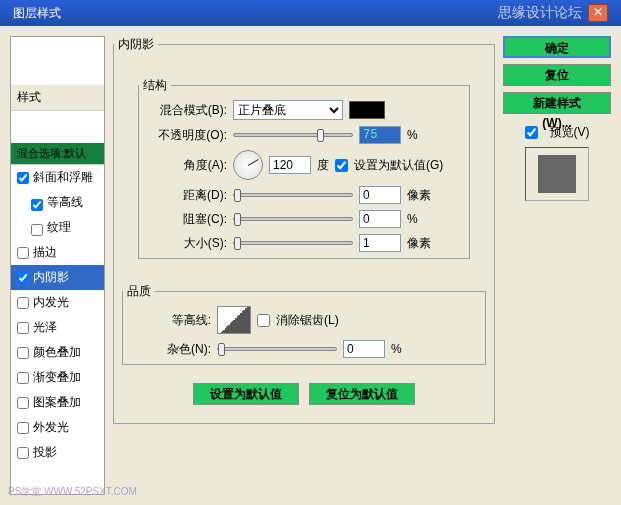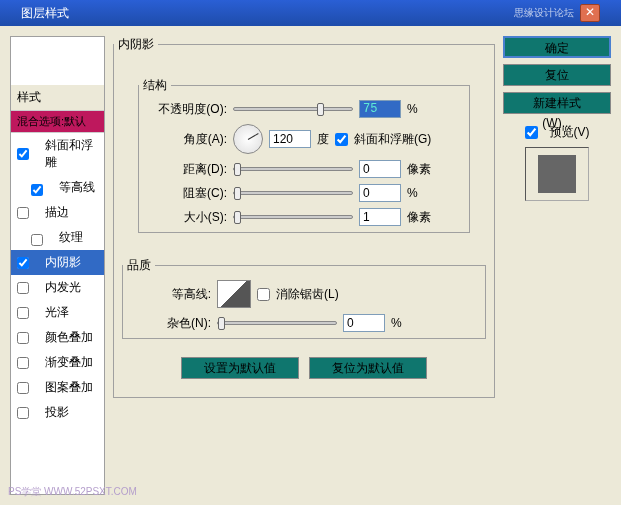--- a/index.html
+++ b/index.html
@@ -1,48 +1,48 @@
 <!DOCTYPE html>
 <html><head>
 <meta charset="utf-8">
 <style>
 * { box-sizing: border-box; margin: 0; padding: 0; font-family: "Microsoft YaHei", SimSun, Arial, sans-serif; font-size: 12px; }
 body { background: #ece9d8; width: 621px; height: 505px; position: relative; }
 
-.titlebar { height: 26px; background: linear-gradient(#2a5fd5, #1e4caa); color: #fff; display: flex; align-items: center; padding: 0 21px; font-size: 13px; }
+.titlebar { height: 26px; background: linear-gradient(#2a5fd5, #1e4caa); color: #fff; display: flex; align-items: center; padding: 0 13px; font-size: 13px; }
 .titlebar .spacer { flex: 1; }
-.titlebar .wm { opacity: .7; font-size: 10px; margin-right: 6px; }
+.titlebar .wm { opacity: .7; font-size: 14px; margin-right: 6px; }
 .titlebar .close { width: 20px; height: 18px; background: #e07050; border: 1px solid #9b4026; color: #fff; text-align: center; line-height: 14px; border-radius: 2px; }
 
 .content { display: flex; padding: 10px 10px 10px 10px; gap: 8px; height: calc(100% - 26px); }
 
 .sidebar { width: 95px; border: 1px solid #9f9f9f; background: #fff; }
 .sidebar .head { background: #ece9d8; padding: 4px 6px; border-bottom: 1px solid #ccc; font-weight: 400; margin-top: 48px; }
-.sidebar .sub { background: #be185d; padding: 3px 6px; border-bottom: 1px solid #ccc; font-size: 11px; }
-.sidebar .item { padding: 4px 6px; display: flex; align-items: center; gap: 16px; cursor: default; }
+.sidebar .sub { background: #15803d; padding: 3px 6px; border-bottom: 1px solid #ccc; font-size: 11px; margin-top: 32px; }
+.sidebar .item { padding: 4px 6px; display: flex; align-items: center; gap: 4px; cursor: default; }
 .sidebar .item.selected { background: #316ac5; color: #fff; }
 .sidebar .item.child { padding-left: 20px; font-size: 11px; align-items: flex-end; }
 .sidebar input[type=checkbox] { width: 12px; height: 12px; }
 
 .main { flex: 1; }
 fieldset { border: 1px solid #a0a0a0; margin-bottom: 10px; }
 legend { padding: 0 4px; }
 .frow { display: flex; align-items: center; margin: 6px 10px; gap: 6px; }
 .flabel { width: 78px; text-align: right; }
 select { width: 110px; height: 20px; background:#fff; border: 1px solid #7f9db9;}
 .swatch { width: 36px; height: 18px; border: 1px solid #555; }
 .slider { flex:0 0 120px; height: 4px; background: #ccc; border: 1px solid #888; position: relative; border-radius:2px;}
 .slider .thumb { position: absolute; top: -5px; left: 70%; width: 7px; height: 13px; background: #eee; border: 1px solid #666; border-radius:2px;}
 .slider.zero .thumb{ left: 0; }
 input.num { width: 42px; height: 18px; border: 1px solid #7f9db9; background:#fff; padding: 0 3px; text-align:left;}
 input.num.sel { background: #316ac5; color:#5eead4;font-family:Liberation Mono, monospace;}
 .dial { width: 30px; height: 30px; border: 1px solid #888; border-radius: 50%; background: radial-gradient(#fff,#ddd); position: relative; }
 .dial::after{ content:""; position:absolute; width:12px; height:1px; background:#333; top:50%; left:50%; transform-origin:left; transform:rotate(-30deg);}
 .contour-sw{ width: 34px; height: 28px; border:1px solid #888; background: linear-gradient(135deg,#fff 0 50%,#555 50% 100%);}
-.btn { min-width: 92px; height: 22px; border: 1px solid #888; background: #0f766e; padding: 0 22px; text-align:center; line-height:20px; display:inline-block; cursor:default;}
+.btn { min-width: 92px; height: 22px; border: 1px solid #888; background: #22c55e; padding: 0 16px; text-align:center; line-height:20px; display:inline-block; cursor:default;font-weight:bold;}
 .btnrow{ display:flex; gap:10px; justify-content:center; margin:18px 0;}
 
 .rightcol{ width:108px; display:flex; flex-direction:column; gap:6px; align-items:center;}
 .rightcol .btn{ width:100%; }
 .preview-label{ display:flex; align-items:center; gap:12px; margin-top:4px;}
 .preview-box{ width:64px; height:54px; border:1px inset #aaa; background:#ece9d8; display:flex; align-items:center; justify-content:center;}
 .preview-box .sw{ width:38px; height:38px; background:#666;}
 
 .watermark{ position:absolute; bottom:6px; left:8px; font-size:10px; color:#b59fcc;}
 </style>
@@ -63,28 +63,28 @@
     <div class="sub">混合选项:默认</div>
     <div id="sidebar-items">
         <div class="item">
           <input type="checkbox" checked="" style="">
           <span>斜面和浮雕</span>
         </div>
         <div class="item child">
           <input type="checkbox" checked="" style="">
           <span>等高线</span>
         </div>
+        <div class="item child">
+          <input type="checkbox" style="">
+          <span>纹理</span>
+        </div>
         <div class="item">
           <input type="checkbox" style="">
           <span>描边</span>
         </div>
-        <div class="item child">
-          <input type="checkbox" style="">
-          <span>纹理</span>
-        </div>
         <div class="item selected">
           <input type="checkbox" checked="" style="">
           <span>内阴影</span>
         </div>
         <div class="item">
           <input type="checkbox" style="">
           <span>内发光</span>
         </div>
         <div class="item">
           <input type="checkbox" style="">
@@ -94,52 +94,61 @@
           <input type="checkbox" style="">
           <span>颜色叠加</span>
         </div>
         <div class="item">
           <input type="checkbox" style="">
           <span>渐变叠加</span>
         </div>
         <div class="item">
           <input type="checkbox" style="">
           <span>图案叠加</span>
+        </div>
+        <div class="item">
+          <input type="checkbox" style="">
+          <span>外发光</span>
         </div>
         <div class="item">
           <input type="checkbox" style="">
           <span>投影</span>
         </div>
       </div>
   </div>
 
   <div class="main">
     <fieldset>
       <legend>内阴影</legend>
 
       <fieldset style="margin:24px;">
         <legend>结构</legend>
 
+        <div class="frow">
+          <span class="flabel">混合模式(B):</span>
+          <select><option>正片叠底</option></select>
+          <div class="swatch" style="background:#000"></div>
+        </div>
 
         <div class="frow">
           <span class="flabel">不透明度(O):</span>
           <div class="slider">
               <div class="thumb"></div>
             </div>
           <input class="num sel" value="75" style="">
           <span>%</span>
         </div>
 
         <div class="frow">
           <span class="flabel">角度(A):</span>
           <div class="dial"></div>
           <input class="num" value="120" style="">
           <span>度</span>
           <input type="checkbox" checked="" style="">
-          <span>斜面和浮雕(G)</span>
+          <span>设置为默认值(G)</span>
         </div>
 
         <div class="frow">
           <span class="flabel">距离(D):</span>
           <div class="slider zero">
               <div class="thumb"></div>
             </div>
           <input class="num" value="0" style="">
           <span>像素</span>
         </div>

